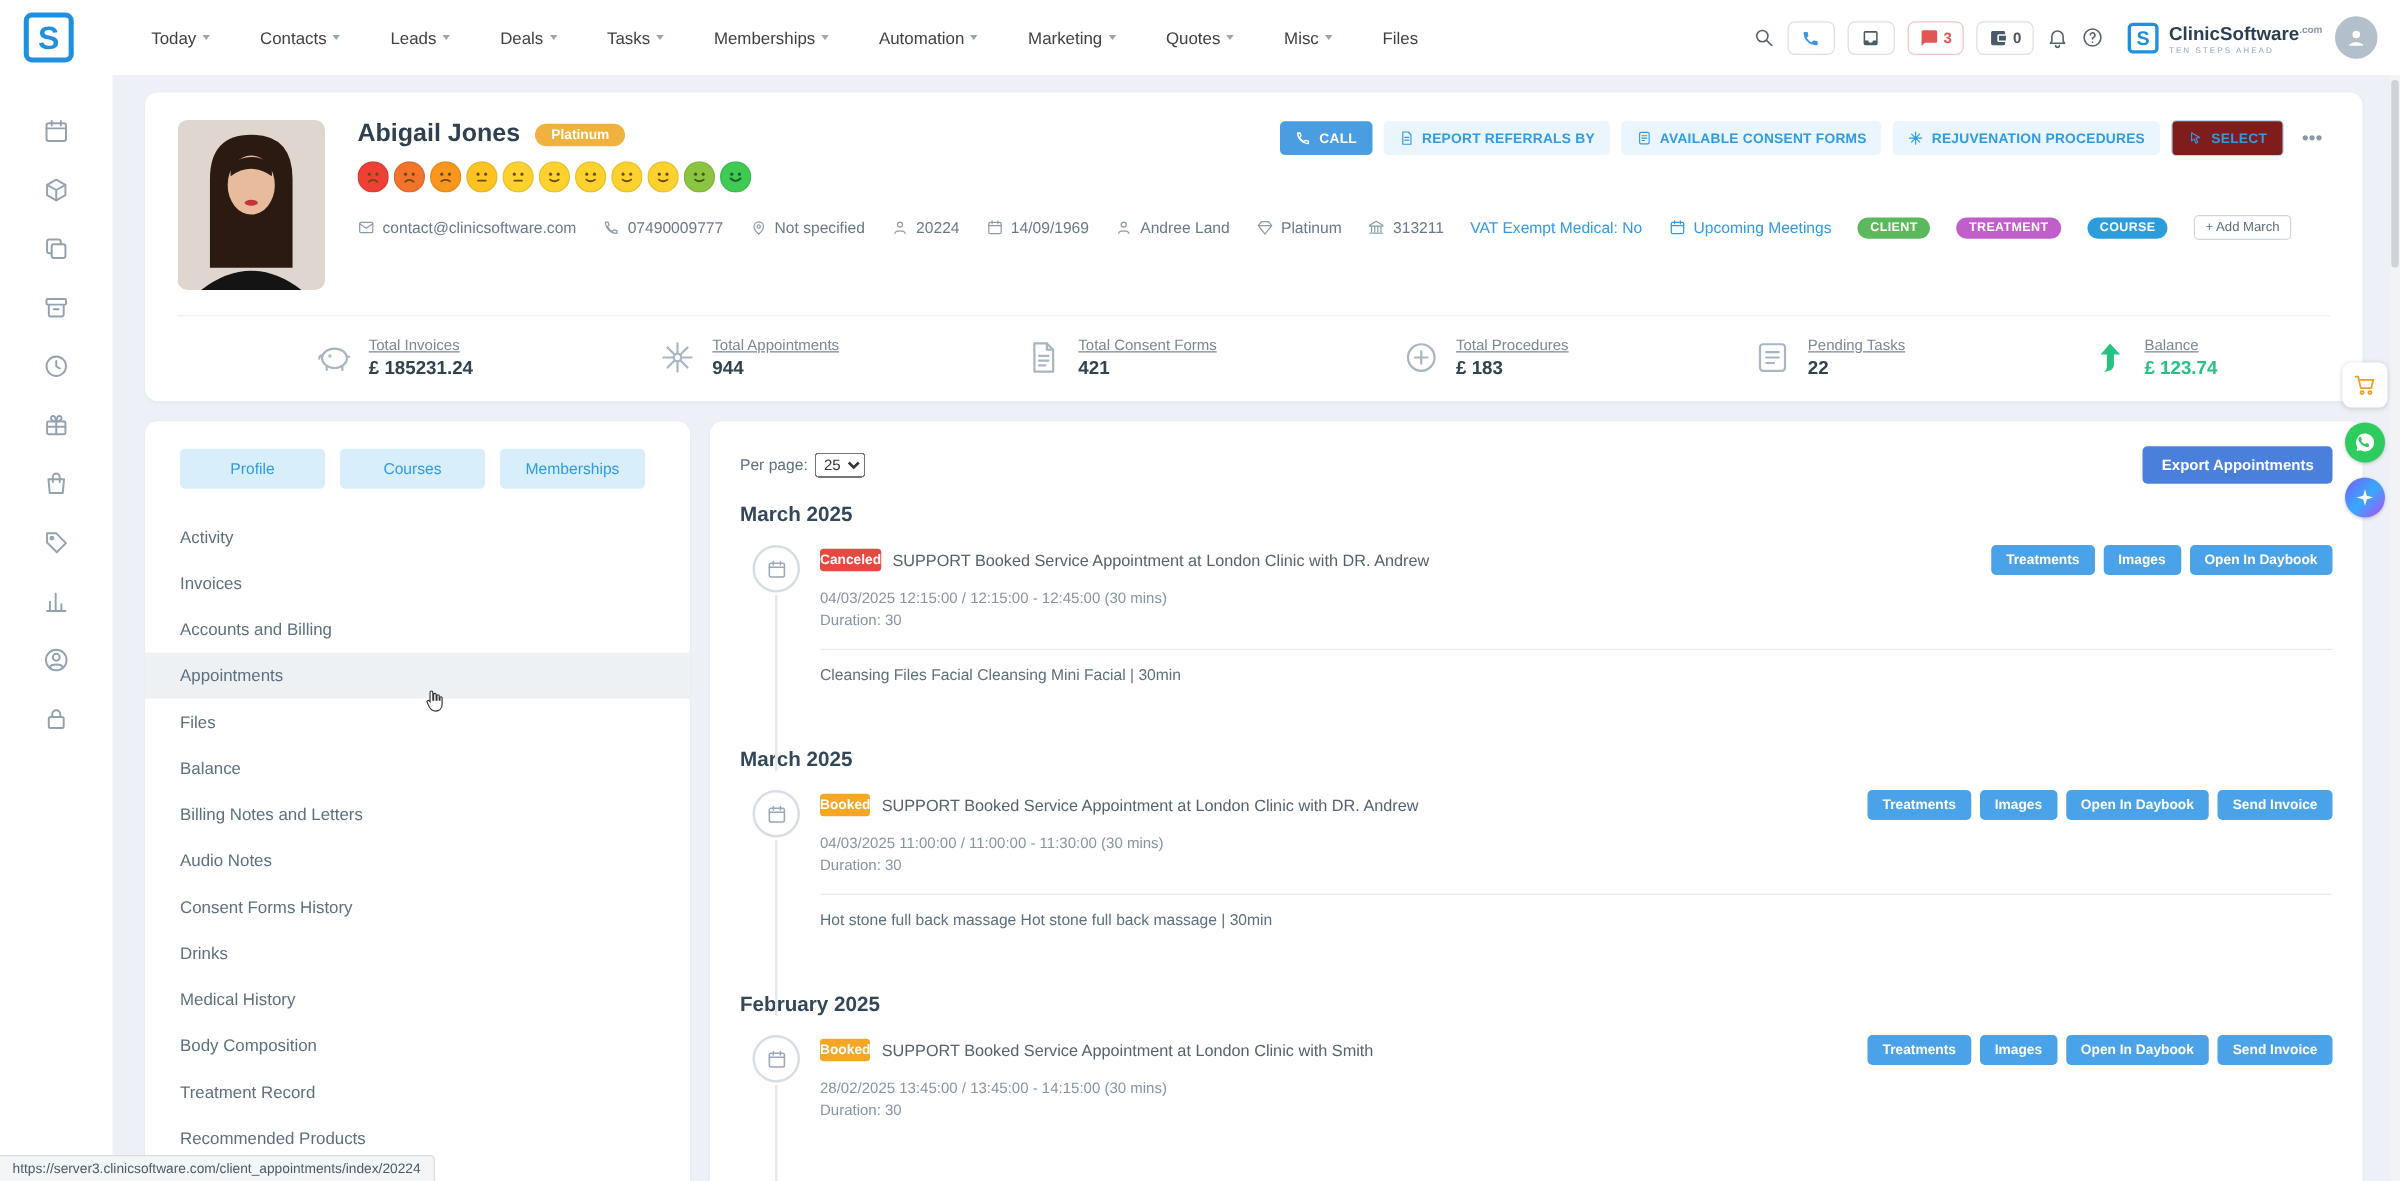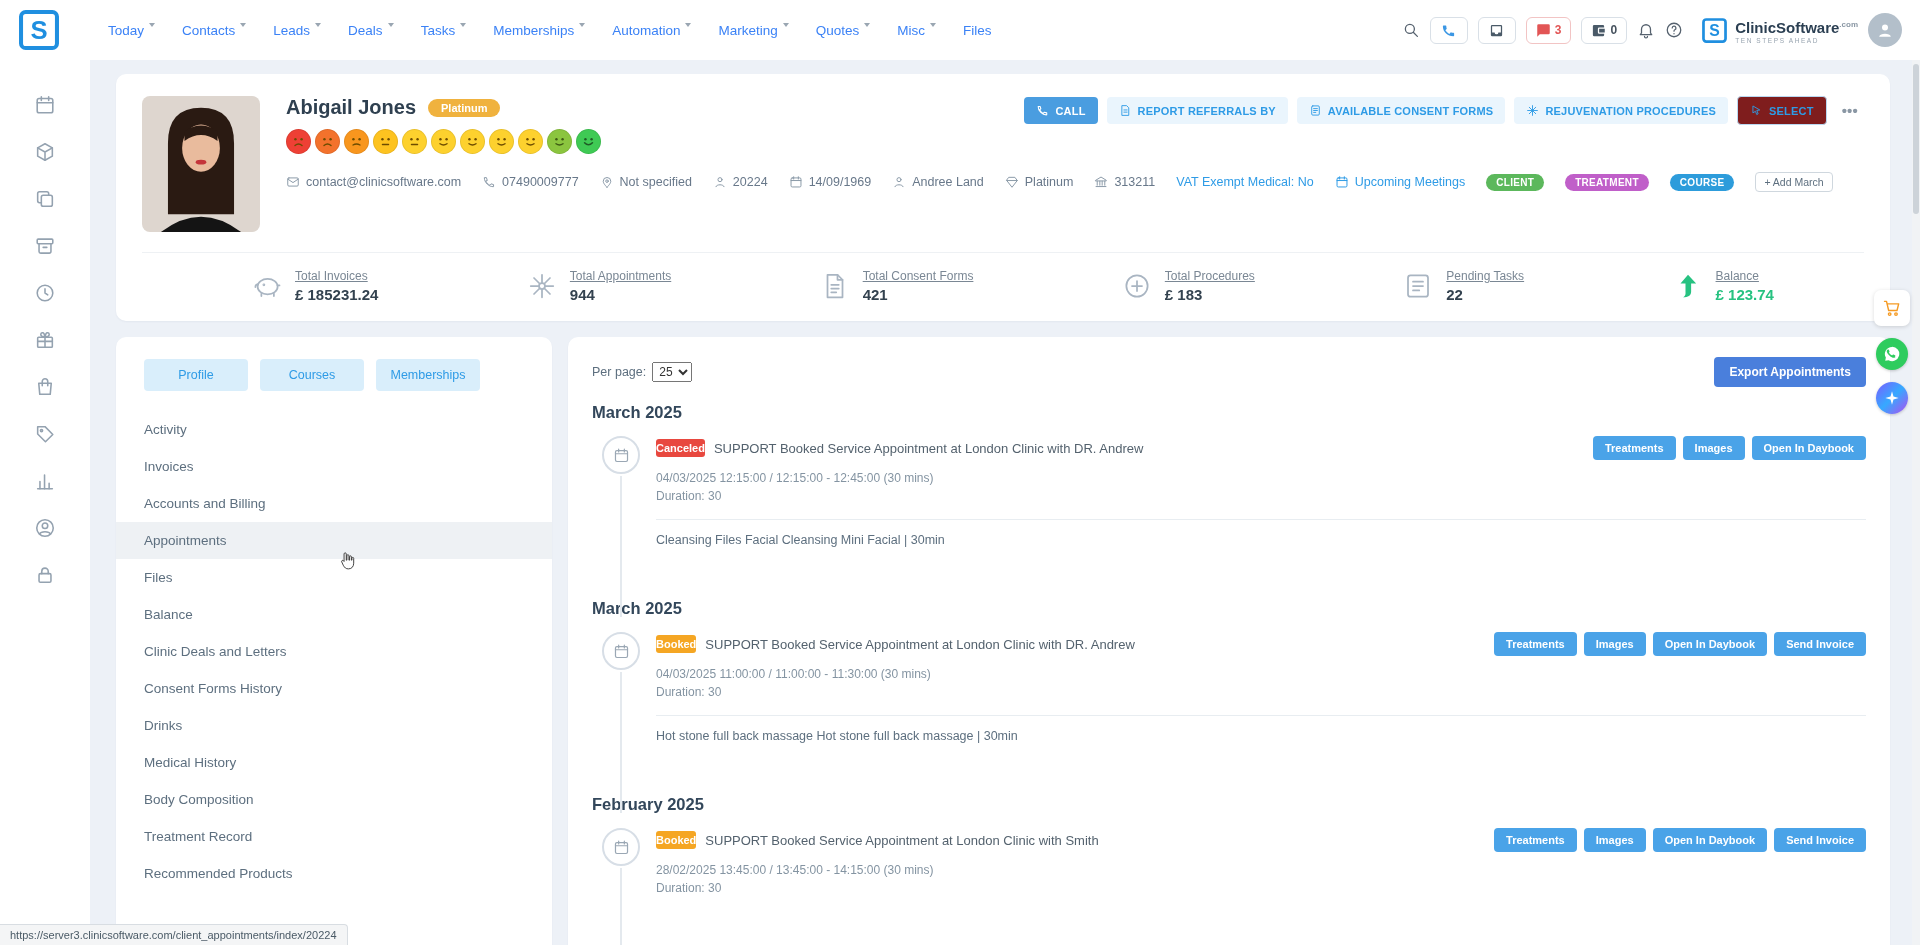--- a/index.html
+++ b/index.html
@@ -6,21 +6,21 @@
   html,body { width:1920px; height:945px; overflow:hidden; }
   body { font-family:"Liberation Sans","DejaVu Sans",sans-serif; background:#edf1f7; position:relative; color:#4a5a68; }
 
   
   .sic { fill:none; stroke:currentColor; stroke-width:1.7; stroke-linecap:round; stroke-linejoin:round; display:block; }
 
   
   .topbar { position:absolute; top:0; left:0; right:0; height:60px; background:#fff; display:flex; align-items:center; padding:0 18px 0 16px; z-index:30; }
   .logo-box { width:46px; height:46px; display:flex; align-items:center; justify-content:center; }
   .mainnav { display:flex; align-items:center; gap:27px; margin-left:46px; }
-  .nav-item { display:flex; align-items:flex-start; font-size:13.5px; color:#3b82f6; cursor:pointer; white-space:nowrap; }
+  .nav-item { display:flex; align-items:center; font-size:13.5px; color:#404040; cursor:pointer; white-space:nowrap;margin-left:13px; }
   .chev { width:0; height:0; border-left:3.5px solid transparent; border-right:3.5px solid transparent; border-top:4px solid #9aa6b2; margin-left:5px; display:inline-block; }
   .top-right { margin-left:auto; display:flex; align-items:center; gap:10px; }
   .tool-pill { height:27px; min-width:38px; border:1px solid #d9e0e7; border-radius:6px; display:flex; align-items:center; justify-content:center; gap:4px; padding:0 9px; color:#55616e; cursor:pointer; background:#fff; font-size:12px; }
   .tool-pill.red { border-color:#f2c4c4; color:#e25555; }
   .count-red { color:#e25555; font-weight:bold; font-size:12px; }
   .count-dark { color:#46525e; font-weight:bold; font-size:12px; }
   .bare-icon { color:#55616e; cursor:pointer; display:flex; align-items:center; }
   .brand { display:flex; align-items:center; gap:7px; margin-left:8px; cursor:pointer; }
   .brand-name { font-size:15px; font-weight:bold; color:#2b3f52; line-height:15px; }
   .brand-name sup { font-size:8px; color:#8a97a4; }
@@ -65,21 +65,21 @@
   .stat { display:flex; align-items:center; gap:13px; }
   .stat .sic { width:30px; height:30px; color:#a9b5c2; stroke-width:1.4; }
   .stat-label { font-size:12px; color:#7a8794;text-decoration:underline; }
   .stat-value { font-size:15px; font-weight:bold; color:#33424f; margin-top:3px; }
   .stat-value.green { color:#27c281; }
 
   
   .columns { display:flex; gap:16px; margin-top:16px; align-items:stretch; height:640px; }
   .left-panel { width:436px; flex:0 0 auto; padding:22px 0; }
   .tabs { display:flex; gap:12px; padding:0 28px; }
-  .tab { background:#d9eefb; color:#2e9be6; font-size:12.5px; padding:9px 0; width:104px; text-align:center; border-radius:4px; cursor:pointer; }
+  .tab { background:#d9eefb; color:#2e9be6; font-size:12.5px; padding:9px 0; width:116px; text-align:center; border-radius:4px; cursor:pointer; }
   .menu { margin-top:20px; }
   .menu-item { font-size:13.5px; color:#5d6f7f; padding:11px 28px; cursor:pointer; }
   .menu-item.active { background:#eef1f4; }
 
   .right-panel { flex:1; padding:20px 24px; position:relative; overflow:hidden; }
   .rp-toolbar { display:flex; align-items:center; }
   .per-page { font-size:12.5px; color:#5d6f7f; display:flex; align-items:center; gap:6px; }
   .per-page select { font-size:12px; padding:1px 2px; color:#333; }
   .export-btn { margin-left:auto; background:#4a7fdc; color:#fff; font-size:12px; font-weight:bold; padding:8px 15px; border-radius:4px; cursor:pointer; }
 
@@ -577,21 +577,22 @@
         <div class="tab">Courses</div>
         <div class="tab">Memberships</div>
       </div>
       <div class="menu">
         <div class="menu-item">Activity</div>
         <div class="menu-item">Invoices</div>
         <div class="menu-item">Accounts and Billing</div>
         <div class="menu-item active">Appointments</div>
         <div class="menu-item">Files</div>
         <div class="menu-item">Balance</div>
-        <div class="menu-item">Clinic Deals and Letters</div>
+        <div class="menu-item">Billing Notes and Letters</div>
+        <div class="menu-item">Audio Notes</div>
         <div class="menu-item">Consent Forms History</div>
         <div class="menu-item">Drinks</div>
         <div class="menu-item">Medical History</div>
         <div class="menu-item">Body Composition</div>
         <div class="menu-item">Treatment Record</div>
         <div class="menu-item">Recommended Products</div>
       </div>
     </div>
 
     <div class="card right-panel">

